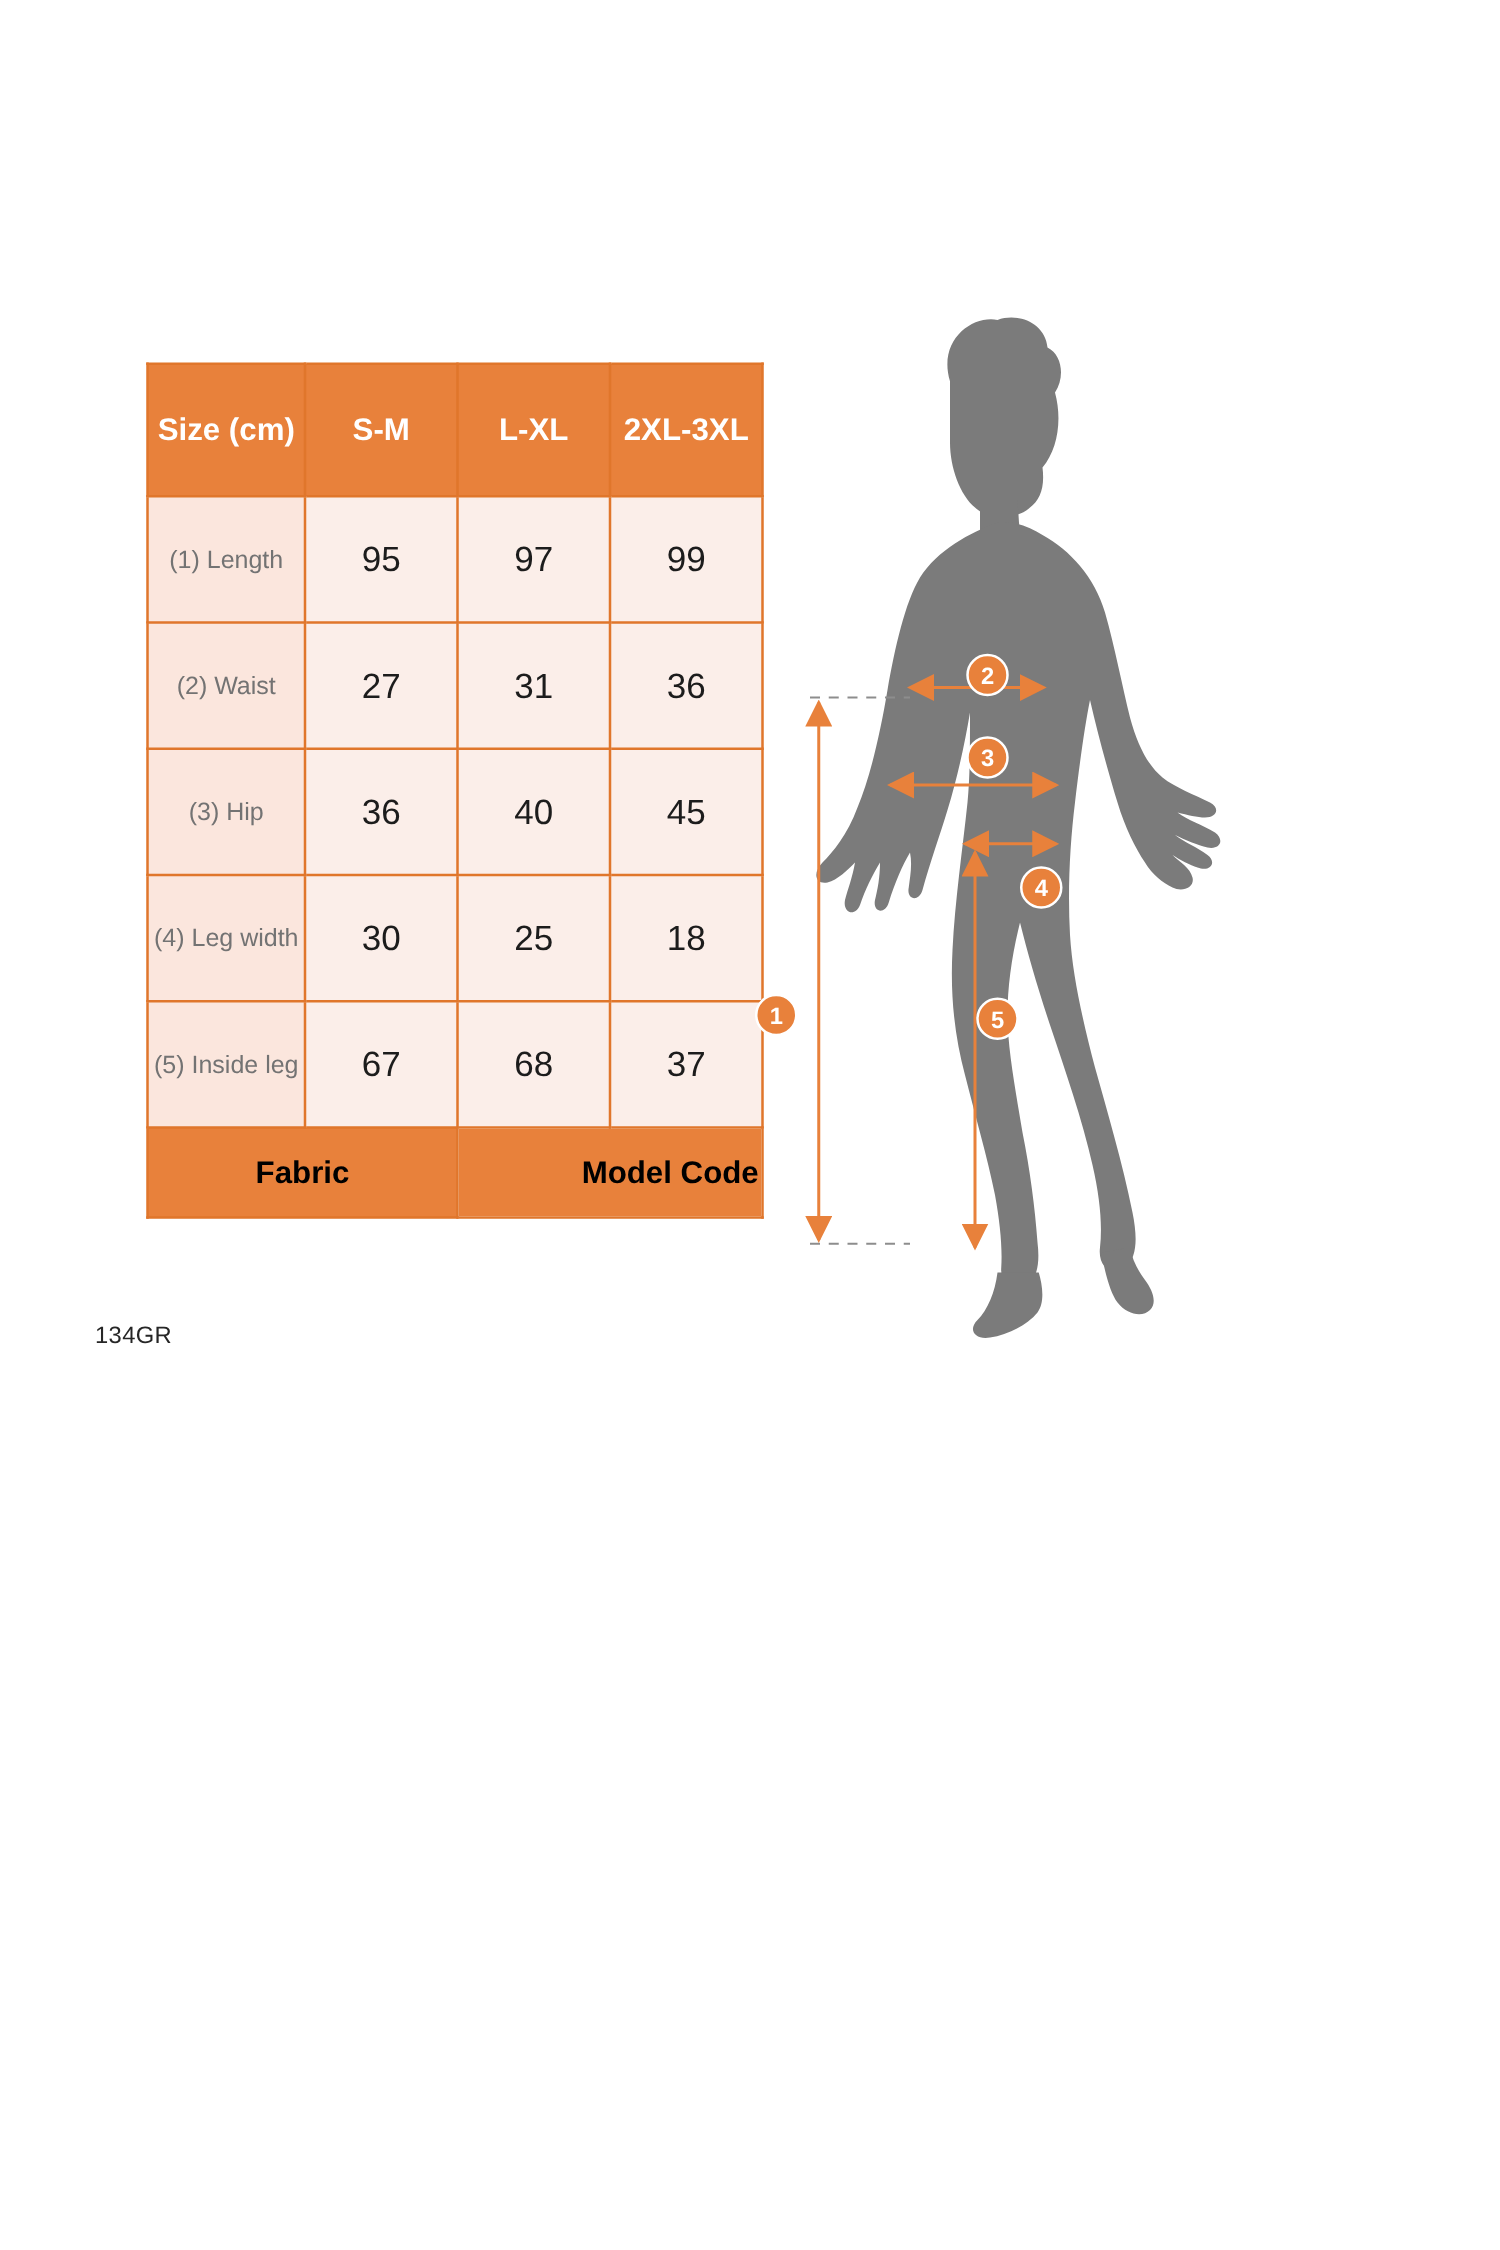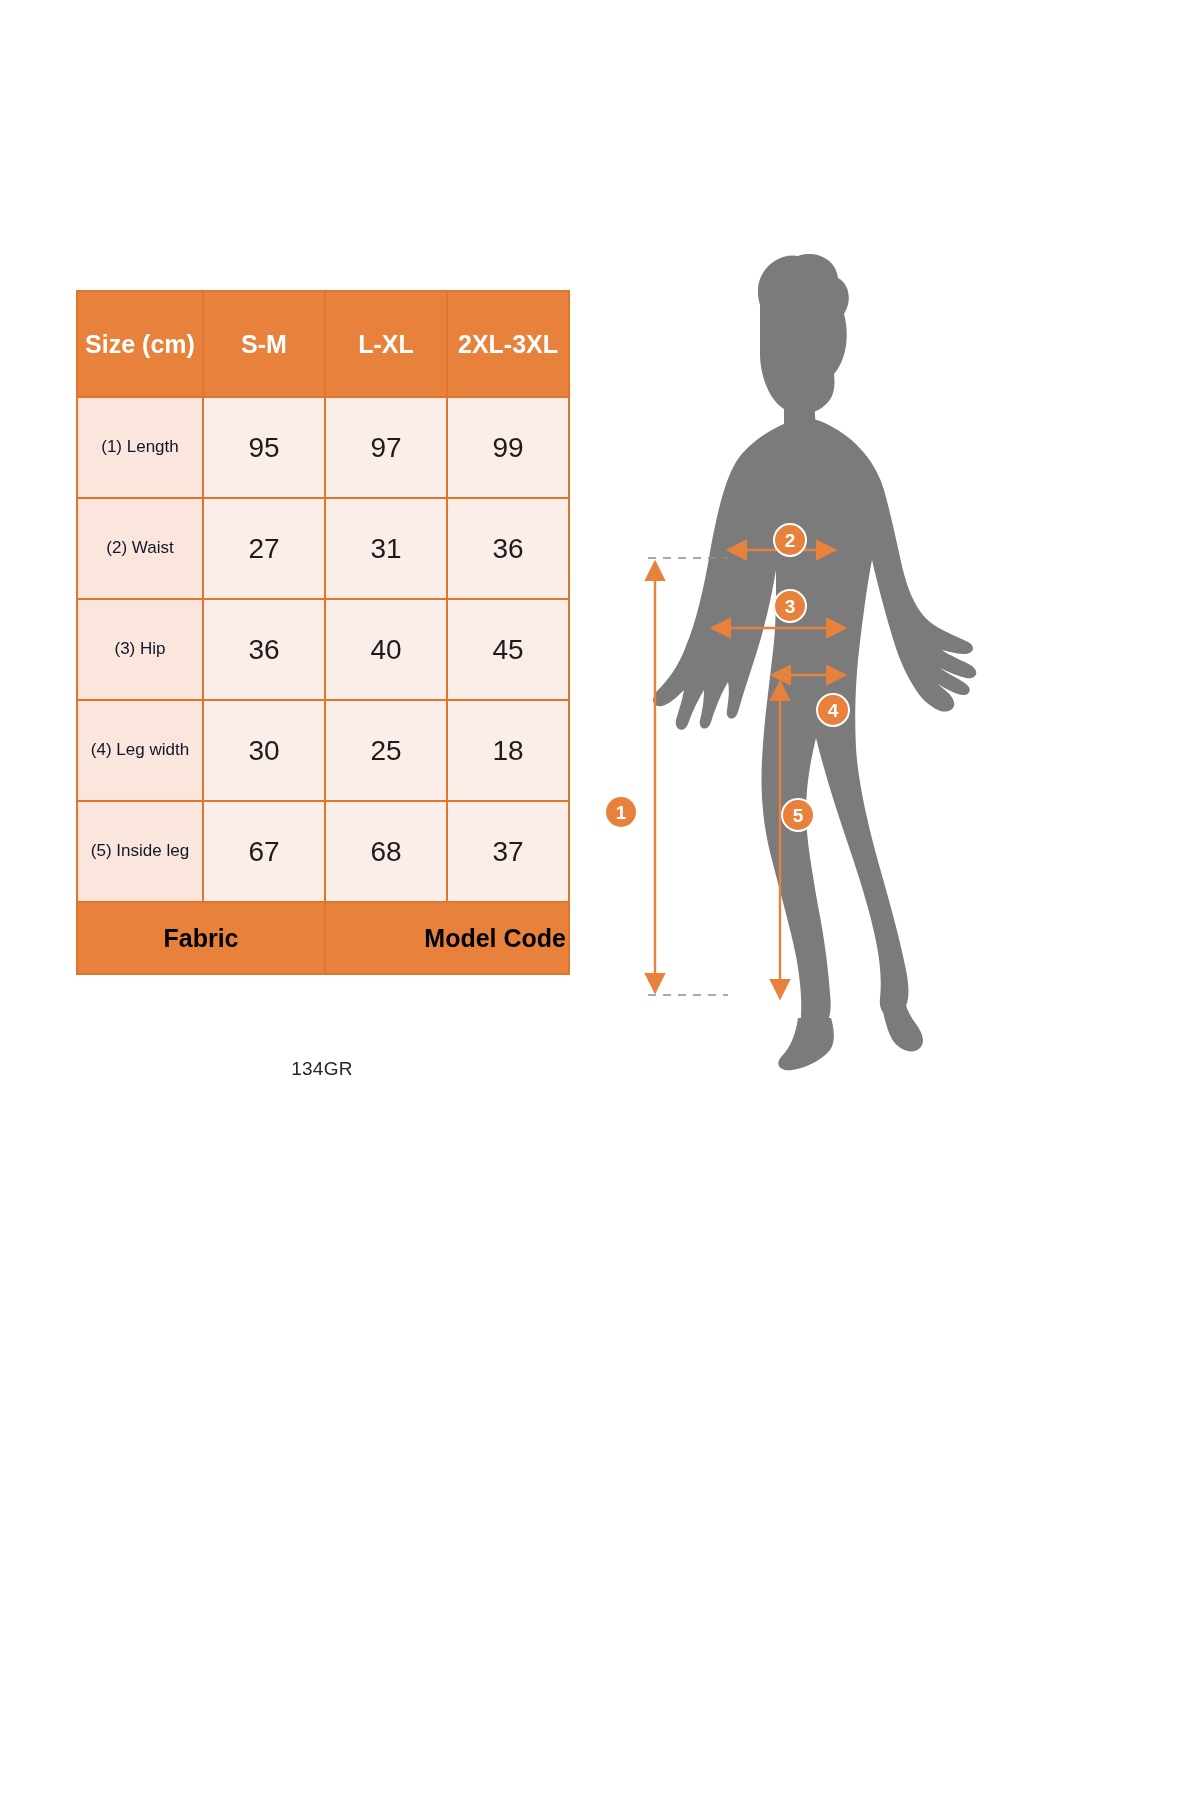--- a/index.html
+++ b/index.html
@@ -20,20 +20,21 @@
     position: absolute;
     left: 76px;
     top: 290px;
     width: 492px;
   }
 
   table.size-table {
     border-collapse: collapse;
     width: 492px;
     table-layout: fixed;
+    margin-left: 41px;
   }
 
   table.size-table th,
   table.size-table td {
     border: 2px solid #e0762b;
     text-align: center;
     vertical-align: middle;
     padding: 4px 2px;
   }
 
@@ -45,22 +46,22 @@
     background: #e8813b;
     color: #ffffff;
     font-size: 25px;
     font-weight: bold;
     height: 96px;
     line-height: 1.12;
   }
 
   tbody td.row-label {
     background: #fbe6dd;
-    font-size: 17px;
-    color: #0f172a;
+    font-size: 20px;
+    color: #737373;
     line-height: 1.2;
     height: 91px;
   }
   tbody td.val {
     background: #fbeee9;
     font-size: 28px;
     color: #1c1c1c;
   }
 
   
@@ -81,21 +82,21 @@
   #model-code-label {
     position: relative;
     text-align: right;
   }
 
   #chart-code {
     position: absolute;
     left: 76px;
     top: 1058px;
     width: 492px;
-    text-align: center;
+    text-align: left;
     font-size: 19px;
     color: #262626;
     letter-spacing: .3px;
   }
 
   
   #figure-wrap {
     position: absolute;
     left: 600px;
     top: 250px;

